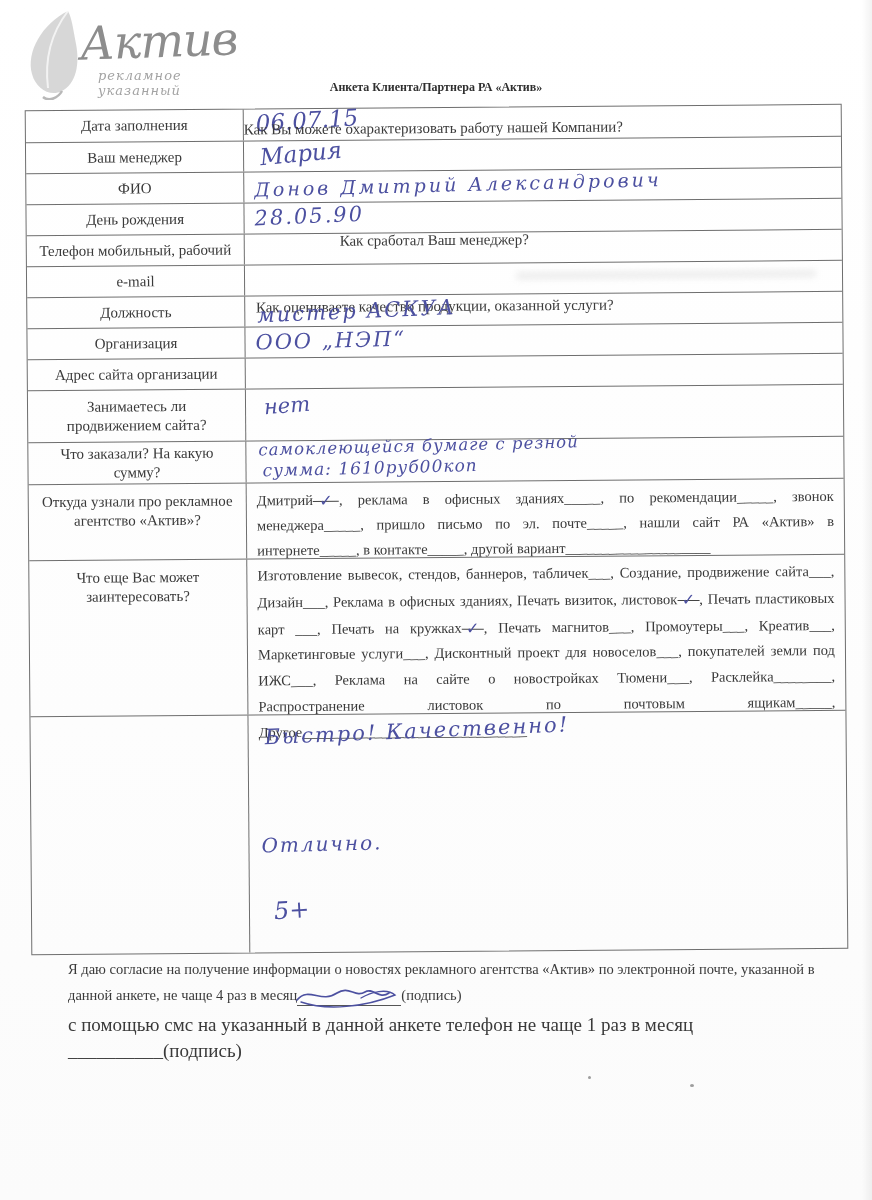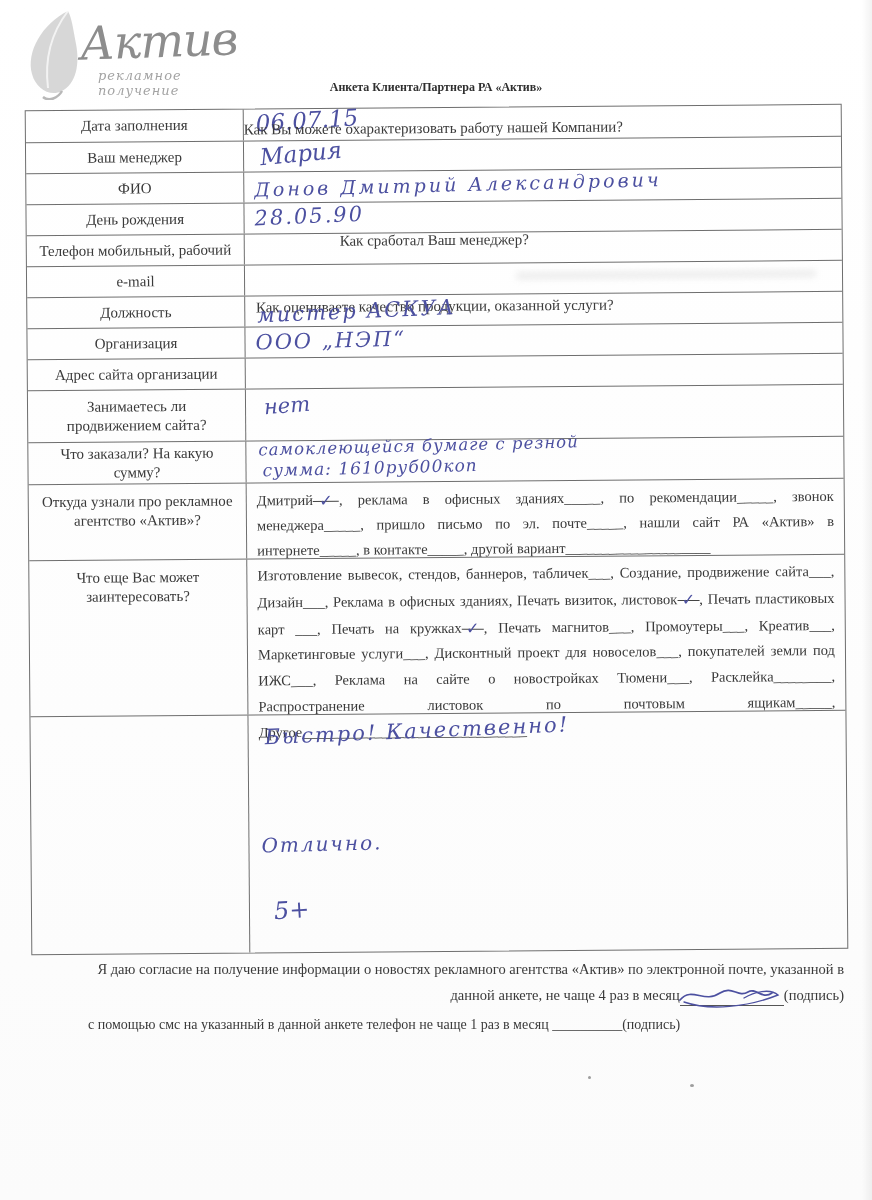--- a/index.html
+++ b/index.html
@@ -77,24 +77,24 @@
   .check {
     font-family:"DejaVu Sans",sans-serif; font-style:italic; font-weight:bold;
     color:#4c50a0; font-size:16px; position:relative; top:1px;
   }
 
   
   .q-block { position:absolute; left:0; width:100%; text-align:center;
     font-size:15px; color:#3a3a3a; line-height:21px; padding:0 14px; }
 
   
-  .consent1 { position:absolute; left:84px; top:956px; width:760px;
-    font-size:14.5px; line-height:26px; color:#3a3a3a;text-align:right; }
-  .consent2 { position:absolute; left:88px; top:1012px; width:760px;
-    font-size:14px; line-height:26px; color:#3a3a3a; }
+  .consent1 { position:absolute; left:68px; top:956px; width:760px;
+    font-size:14.5px; line-height:26px; color:#3a3a3a; }
+  .consent2 { position:absolute; left:68px; top:1012px; width:760px;
+    font-size:19px; line-height:26px; color:#3a3a3a; }
   .sigline {
     display:inline-block; width:104px; height:24px;
     border-bottom:1px solid #555; position:relative; vertical-align:-6px;
   }
   .sigline svg { position:absolute; left:-6px; top:-4px; }
 
   .speck { position:absolute; background:#9d9d9d; border-radius:50%; filter:blur(0.6px); }
   .smudge { position:absolute; right:26px; top:9px; width:300px; height:7px;
     background:#ececec; filter:blur(3px); border-radius:4px; }
 </style>
@@ -106,21 +106,21 @@
 
   <div class="logo">
     <span class="leaf">
       <svg width="64" height="92" viewBox="0 0 64 92">
         <path d="M46,3 C20,16 4,44 10,66 C14,81 28,89 40,83 C54,76 58,56 54,36 C51,20 50,11 46,3 Z" fill="#c9c9c9" opacity="0.75"></path>
         <path d="M46,3 C30,24 22,48 26,80" stroke="#ffffff" stroke-width="2" fill="none" opacity="0.7"></path>
         <path d="M40,83 C36,90 27,94 21,89" stroke="#b8b8b8" stroke-width="2.5" fill="none"></path>
       </svg>
     </span>
     <span class="brand">Актив</span>
-    <span class="tagline">рекламное получение</span>
+    <span class="tagline">рекламное указанный</span>
   </div>
 
   <div class="title">Анкета Клиента/Партнера РА «Актив»</div>
 
   <div class="form-table">
 
     <div class="row h31">
       <div class="label">Дата заполнения</div>
       <div class="answer">
         <span class="hw" style="left:12px; top:1px; font-size:23px; transform:rotate(-3deg);">06.07.15</span>

